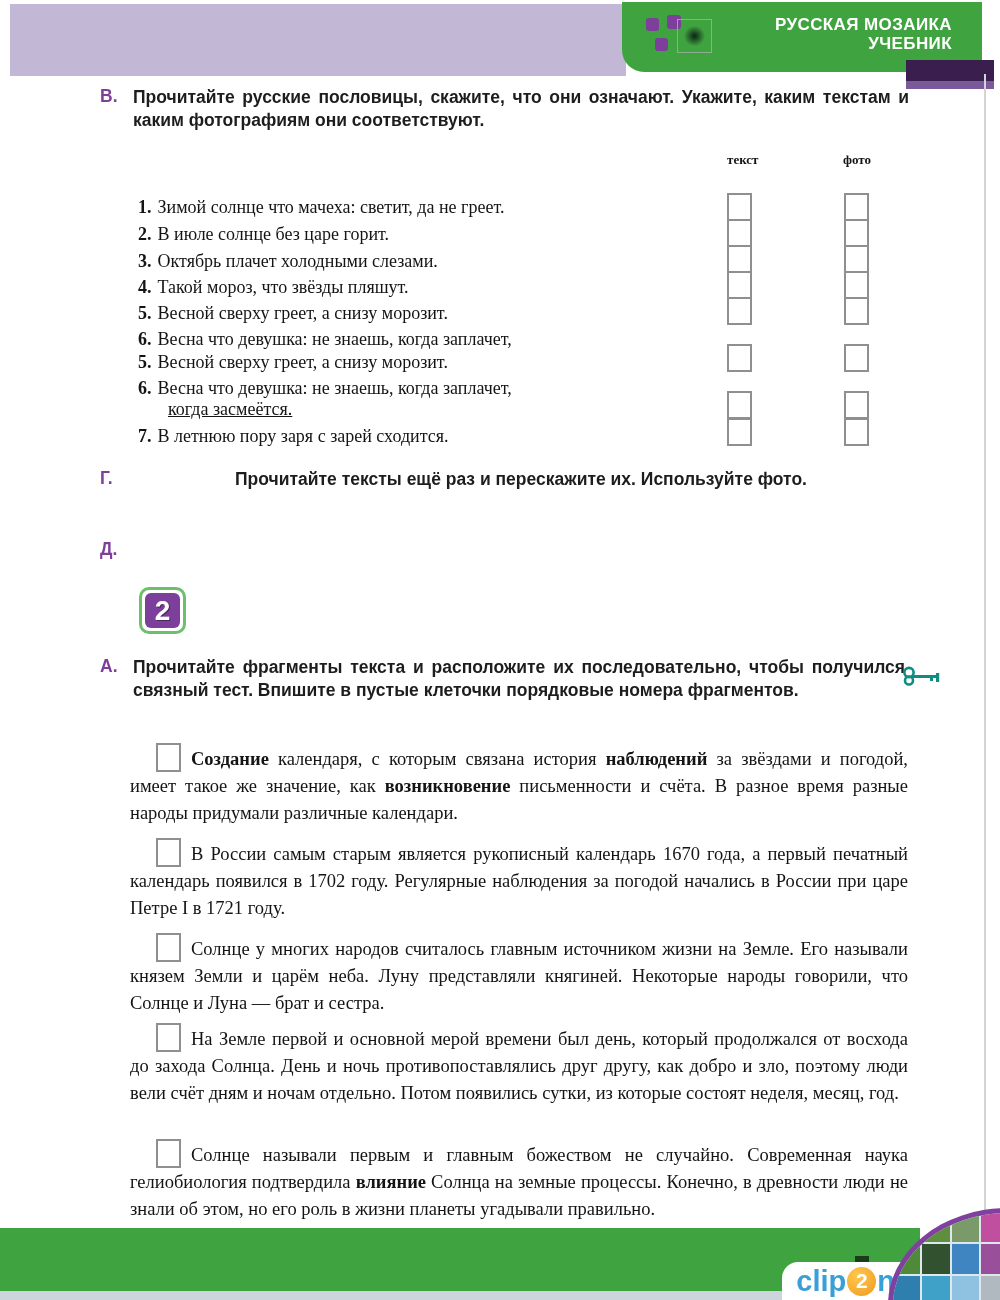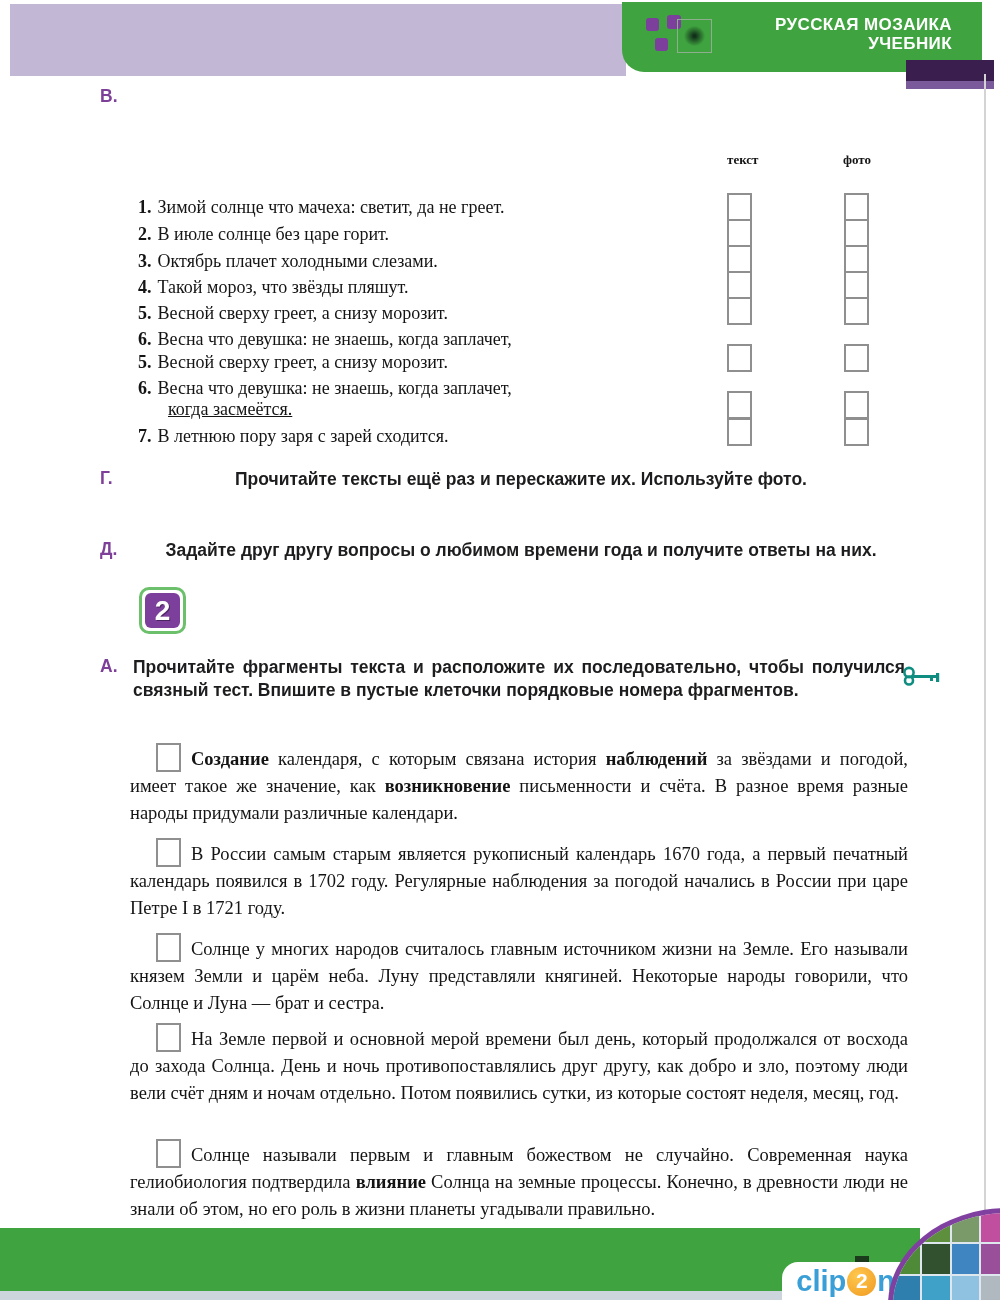--- a/index.html
+++ b/index.html
@@ -99,20 +99,21 @@
     </div>
     <div class="brand">
       <div>РУССКАЯ МОЗАИКА</div>
       <div>УЧЕБНИК</div>
     </div>
   </div>
   <div class="ptab"></div>
   <div class="pageedge"></div>
 
   <div class="exmark" style="top:86px">В.</div>
+  <div class="exhead" style="top:86px">Прочитайте русские пословицы, скажите, что они означают. Укажите, каким текстам и каким фотографиям они соответствуют.</div>
 
   <div class="collabel" style="top:152px;left:727px">текст</div>
   <div class="collabel" style="top:152px;left:843px">фото</div>
 
   <div class="prow" style="top:197px"><b>1.</b><span>Зимой солнце что мачеха: светит, да не греет.</span></div>
   <div class="prow" style="top:224px"><b>2.</b><span>В июле солнце без царе горит.</span></div>
   <div class="prow" style="top:251px"><b>3.</b><span>Октябрь плачет холодными слезами.</span></div>
   <div class="prow" style="top:277px"><b>4.</b><span>Такой мороз, что звёзды пляшут.</span></div>
   <div class="prow" style="top:303px"><b>5.</b><span>Весной сверху греет, а снизу морозит.</span></div>
   <div class="prow" style="top:329px"><b>6.</b><span>Весна что девушка: не знаешь, когда заплачет,</span></div>
@@ -134,21 +135,20 @@
   <div class="cb" style="top:344px;left:727px"></div>
   <div class="cb" style="top:344px;left:844px"></div>
   <div class="cb" style="top:391px;left:727px"></div>
   <div class="cb" style="top:391px;left:844px"></div>
   <div class="cb" style="top:418px;left:727px"></div>
   <div class="cb" style="top:418px;left:844px"></div>
 
   <div class="exmark" style="top:468px">Г.</div>
   <div class="exhead nojust" style="top:468px">Прочитайте тексты ещё раз и перескажите их. Используйте фото.</div>
   <div class="exmark" style="top:539px">Д.</div>
-  <div class="exhead nojust" style="top:539px">Задайте друг другу вопросы о любимом времени года и получите ответы на них.</div>
 
   <div class="badge">
     <div class="inner">
         <span>2</span>
       </div>
   </div>
 
   <div class="exmark" style="top:656px">А.</div>
   <div class="exhead" style="top:656px;width:772px">Прочитайте фрагменты текста и расположите их последовательно, чтобы получился связный тест. Впишите в пустые клеточки порядковые номера фрагментов.</div>
 

